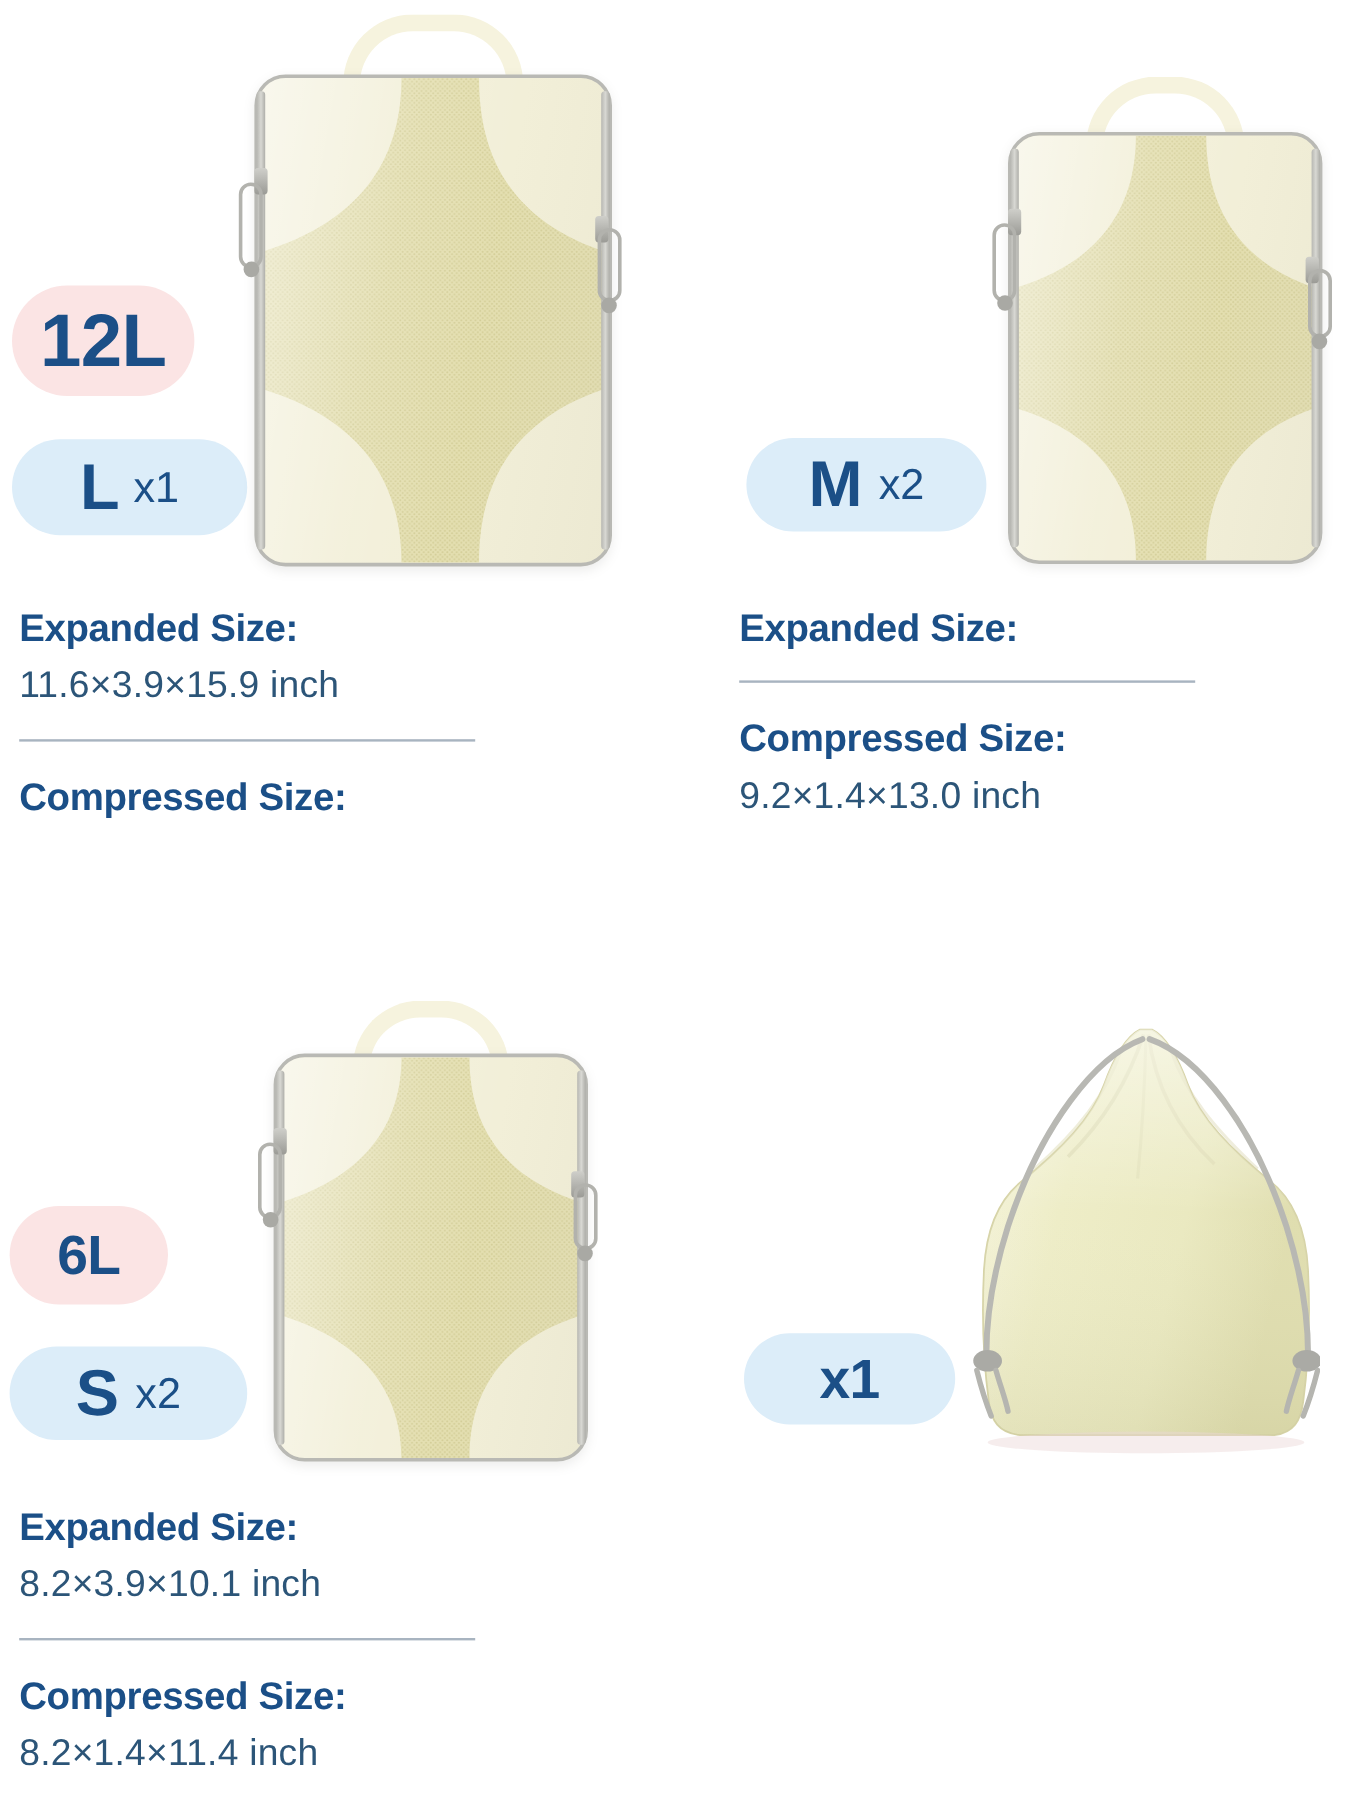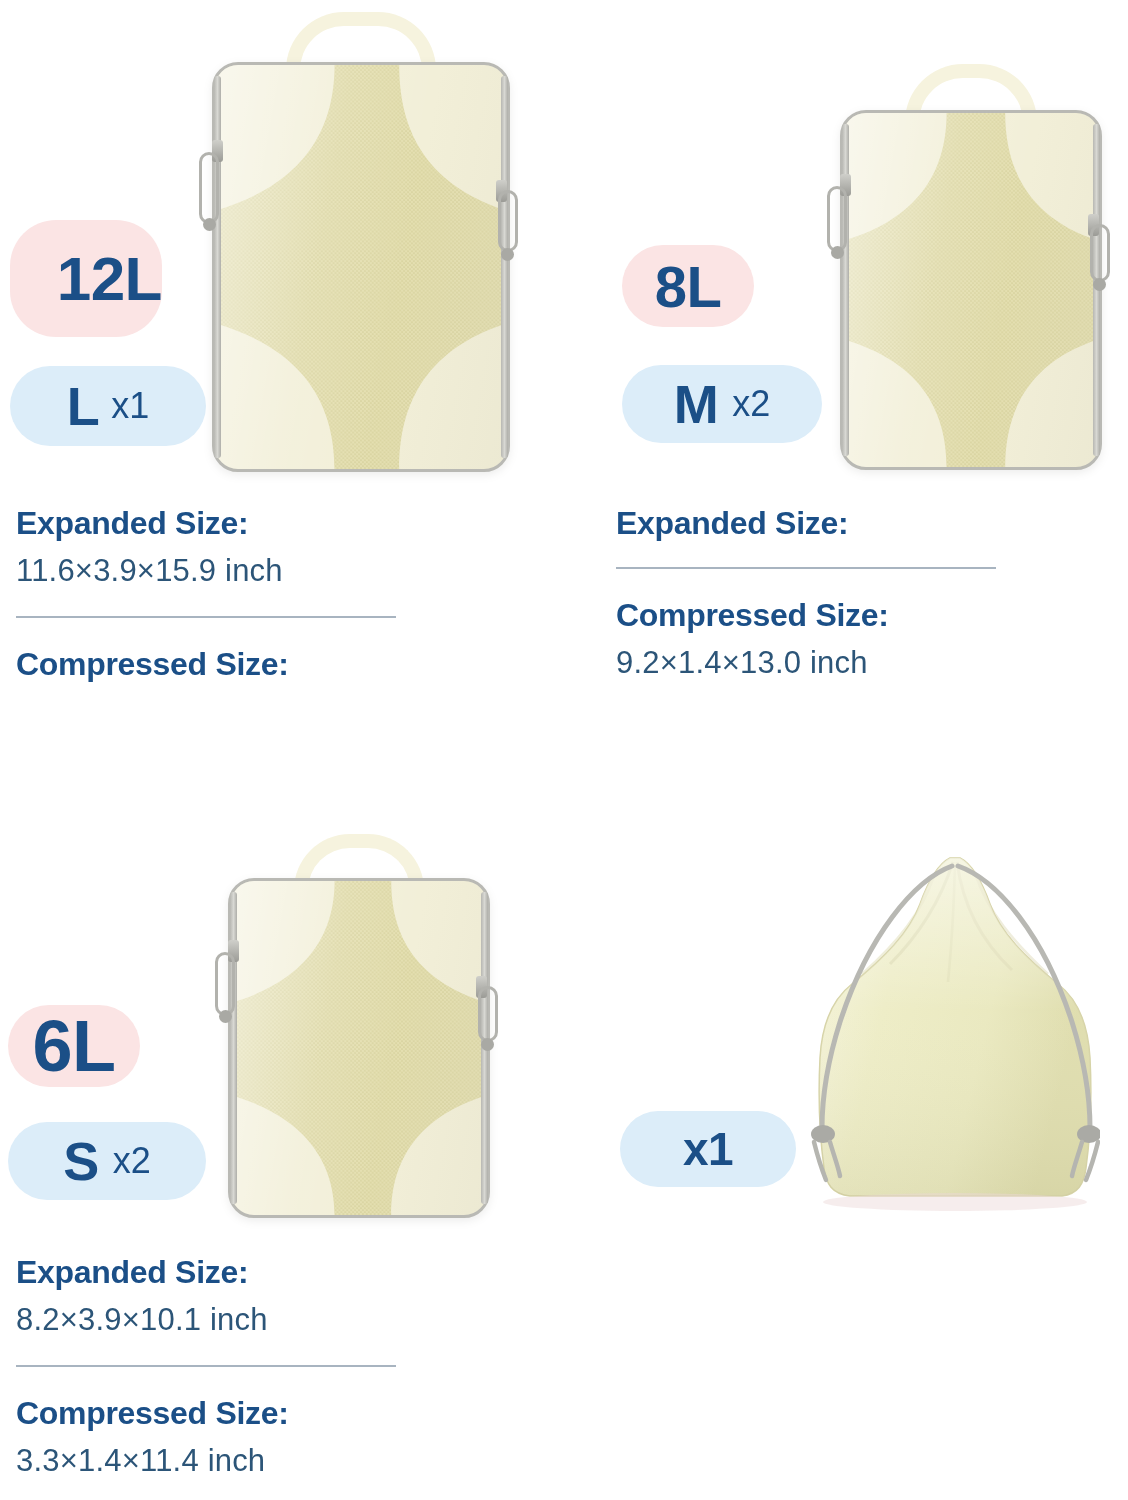--- a/index.html
+++ b/index.html
@@ -42,36 +42,36 @@
   .badge .big {
     font-weight: bold;
     letter-spacing: -0.5px;
   }
   .badge .qty {
     font-weight: 400;
     letter-spacing: 0;
   }
 
   
-  #badge-12l  { left: 10px;  top: 220px; width: 152px; height: 117px; justify-content: flex-end; }
+  #badge-12l  { left: 10px;  top: 238px; width: 152px; height: 92px; }
   #badge-12l .big { font-size: 62px; }
   #badge-lx1  { left: 10px;  top: 366px; width: 196px; height: 80px; }
   #badge-lx1 .big { font-size: 54px; }
   #badge-lx1 .qty { font-size: 36px; margin-left: 12px; }
 
   
   #badge-8l   { left: 622px; top: 245px; width: 132px; height: 82px; }
   #badge-8l .big { font-size: 58px; }
   #badge-mx2  { left: 622px; top: 365px; width: 200px; height: 78px; }
   #badge-mx2 .big { font-size: 54px; }
   #badge-mx2 .qty { font-size: 36px; margin-left: 14px; }
 
   
   #badge-6l   { left: 8px;   top: 1005px; width: 132px; height: 82px; }
-  #badge-6l .big { font-size: 72px; }
+  #badge-6l .big { font-size: 46px; }
   #badge-sx2  { left: 8px;   top: 1122px; width: 198px; height: 78px; }
   #badge-sx2 .big { font-size: 54px; }
   #badge-sx2 .qty { font-size: 36px; margin-left: 14px; }
 
   
   #badge-x1   { left: 620px; top: 1111px; width: 176px; height: 76px; }
   #badge-x1 .big { font-size: 46px; }
 
   
   .specs { position: absolute; }
@@ -260,23 +260,20 @@
         <div class="cord" style="left:3px;  top:12px; height:66px;"></div>
         <div class="knot" style="left:7px;  top:72px;"></div>
       </div>
       <div class="zip-pull" style="left:248px; top:104px; width:26px; height:100px;">
         <div class="slider" style="left:0; top:0;"></div>
         <div class="cord" style="left:2px; top:10px; height:58px;"></div>
         <div class="knot" style="left:5px; top:64px;"></div>
       </div>
     </div>
 
-    <div class="badge badge-pink" id="badge-8l" style="left:58px; top:245px;">
-      <span class="big">8L</span>
-    </div>
 
     <div class="badge badge-blue" id="badge-mx2" style="left:58px; top:365px;">
       <span class="big">M</span>
       <span class="qty">x2</span>
     </div>
 
     <div class="specs" id="specs-medium" style="left:52px; top:503px;">
       <div class="spec-title">Expanded Size:</div>
       <div class="spec-divider"></div>
       <div class="spec-title">Compressed Size:</div>
@@ -322,21 +319,21 @@
     <div class="badge badge-blue" id="badge-sx2" style="left:8px; top:322px;">
       <span class="big">S</span>
       <span class="qty">x2</span>
     </div>
 
     <div class="specs" id="specs-small" style="left:16px; top:452px;">
       <div class="spec-title">Expanded Size:</div>
       <div class="spec-value">8.2×3.9×10.1 inch</div>
       <div class="spec-divider"></div>
       <div class="spec-title">Compressed Size:</div>
-      <div class="spec-value">3.3×1.4×11.4 inch</div>
+      <div class="spec-value">8.2×1.4×11.4 inch</div>
     </div>
   </div>
 
   <div class="cell" id="cell-shoebag">
 
     <div id="shoebag-art" style="left:246px; top:46px; width:290px; height:380px;">
       <svg class="shoebag-svg" viewBox="0 0 290 380">
         <defs>
           <linearGradient id="bagGrad" x1="0" y1="0" x2="1" y2="0.3">
             <stop offset="0%" stop-color="#f5f4dd"></stop>

